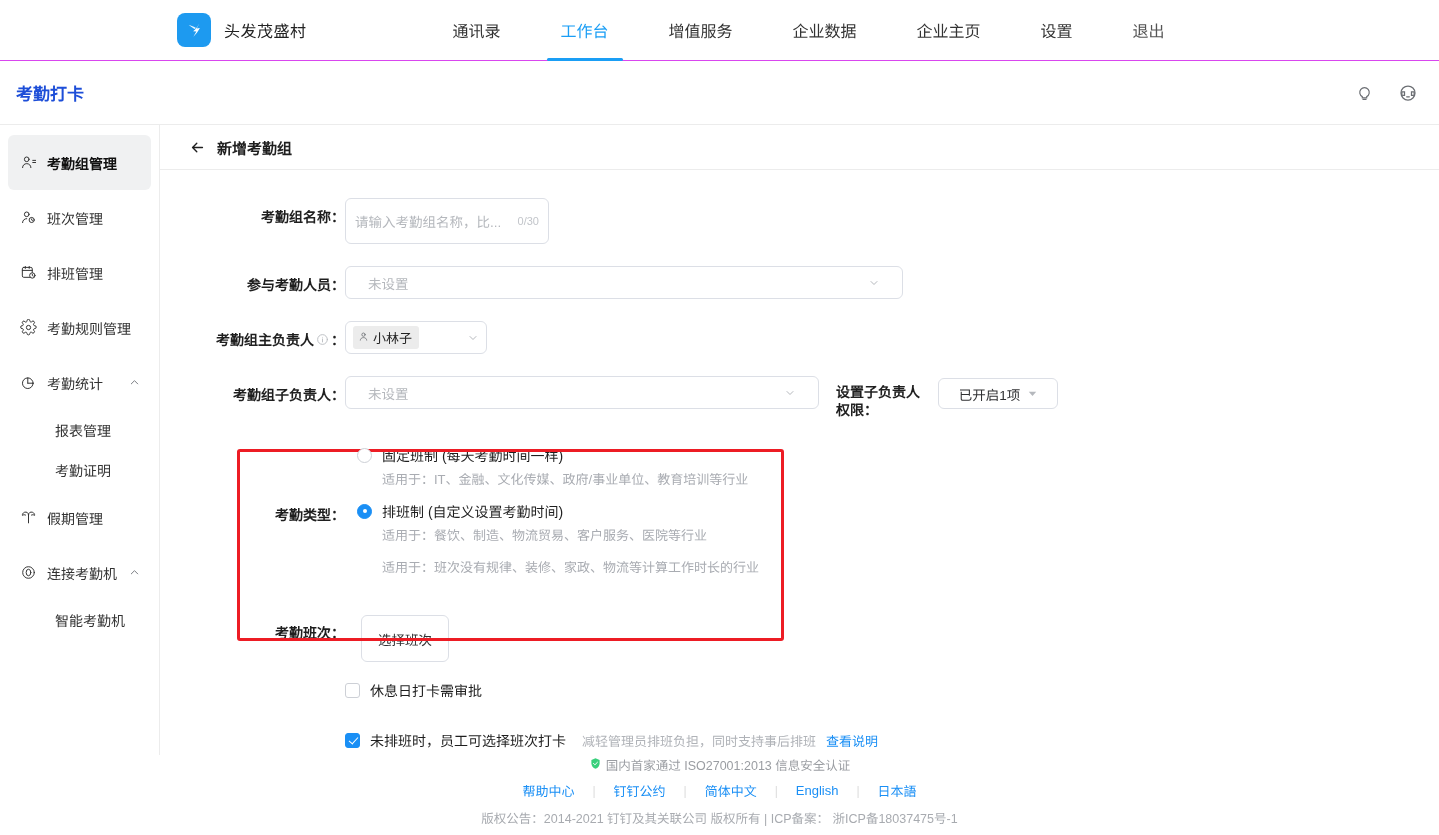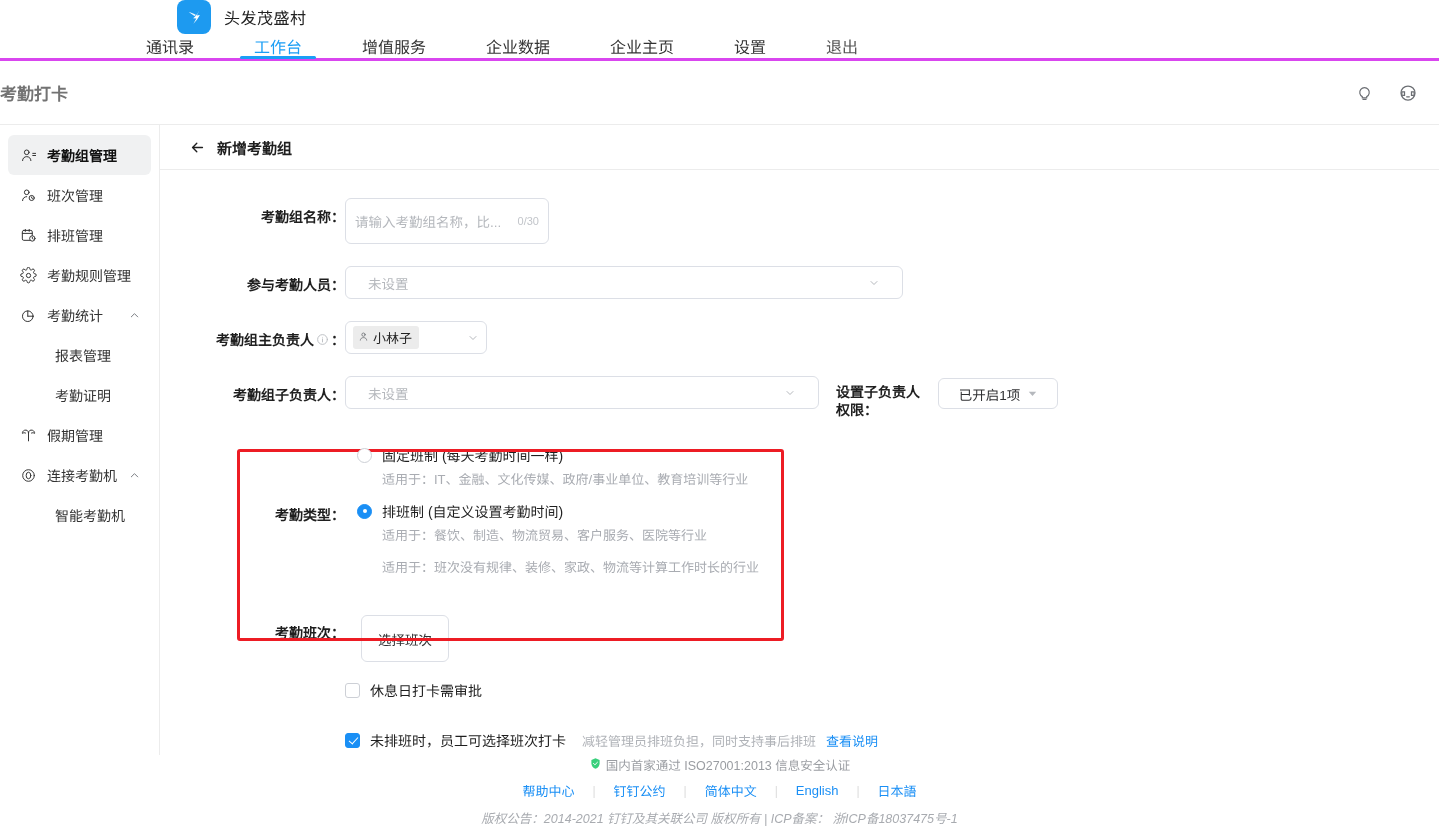--- a/index.html
+++ b/index.html
@@ -11,22 +11,22 @@
     background: #ffffff;
     font-family: "Liberation Sans", "DejaVu Sans", sans-serif;
     color: #1a1a1a;
     -webkit-font-smoothing: antialiased;
   }
   .page { position: relative; width: 1439px; height: 835px; background:#fff; }
 
   
   .topnav {
     position: absolute; top: 0; left: 0; width: 1439px; height: 61px;
-    background: #fff; border-bottom: 3px solid #d946ef;
-    display: flex; align-items: stretch; flex-direction: column;
+    background: #fff; border-bottom: 1px solid #d946ef;
+    display: flex; align-items: stretch;
   }
   .topnav-brand {
     display: flex; align-items: center; gap: 13px;
     margin-left: 177px;
   }
   .logo-box {
     width: 34px; height: 34px; border-radius: 8px;
     background: #1D9AF0;
     display: flex; align-items: center; justify-content: center;
     flex: none;
@@ -46,33 +46,33 @@
     height: 3px; background: #1A9EF5; border-radius: 2px;
   }
   .nav-item.plain { color: #555; }
 
   
   .subheader {
     position: absolute; top: 61px; left: 0; width: 1439px; height: 64px;
     background: #fff; border-bottom: 1px solid #ececec;
     display: flex; align-items: center;
   }
-  .subheader-title { font-size: 17px; font-weight: bold; color: #737373; }
+  .subheader-title { margin-left: 16px; font-size: 17px; font-weight: bold; color: #1d4ed8; }
   .subheader-icons { margin-left: auto; margin-right: 18px; display: flex; align-items: center; gap: 18px; }
   .hicon { width: 26px; height: 26px; display: flex; align-items:center; justify-content:center; cursor: pointer; }
 
   
   .sidebar {
     position: absolute; top: 125px; left: 0; width: 160px; height: 710px;
     background: #fff; border-right: 1px solid #ececec;
     padding-top: 10px;
   }
   .side-item {
     display: flex; align-items: center;
-    height: 40px; margin: 0 8px; padding: 0 10px;
+    height: 55px; margin: 0 8px; padding: 0 10px;
     border-radius: 6px; cursor: pointer; color: #333; font-size: 14px;
   }
   .side-item.active { background: #f0f1f2; font-weight: bold; color: #111; }
   .side-ico { width: 20px; flex: none; display:flex; align-items:center; justify-content:center; margin-right: 9px; }
   .side-label { flex: 1; white-space: nowrap; }
   .side-chev { width: 14px; flex: none; display:flex; align-items:center; justify-content:center; }
   .side-sub {
     display: flex; align-items: center;
     height: 40px; margin: 0 8px; padding-left: 47px;
     border-radius: 6px; cursor: pointer; color: #333; font-size: 14px;
@@ -201,21 +201,21 @@
     font-size: 12.5px; color: #9a9da2;
     display: flex; align-items: center; justify-content: center; gap: 4px;
     margin-bottom: 7px;
   }
   .flinks {
     display: flex; align-items: center; justify-content: center;
     gap: 0; margin-bottom: 8px;
   }
   .flinks a { font-size: 13px; color: #1A8FF5; text-decoration: none; cursor: pointer; padding: 0 18px; }
   .fsep { color: #dcdcdc; font-size: 12px; }
-  .copy { font-size: 12.5px; color: #a8abb0; font-style: italic; }
+  .copy { font-size: 12.5px; color: #a8abb0; }
 </style>
 </head>
 <body>
 
 <div class="page">
 
   <div class="topnav">
     <div class="topnav-brand">
       <div class="logo-box">
         <svg width="22" height="22" viewBox="0 0 24 24" aria-hidden="true">

